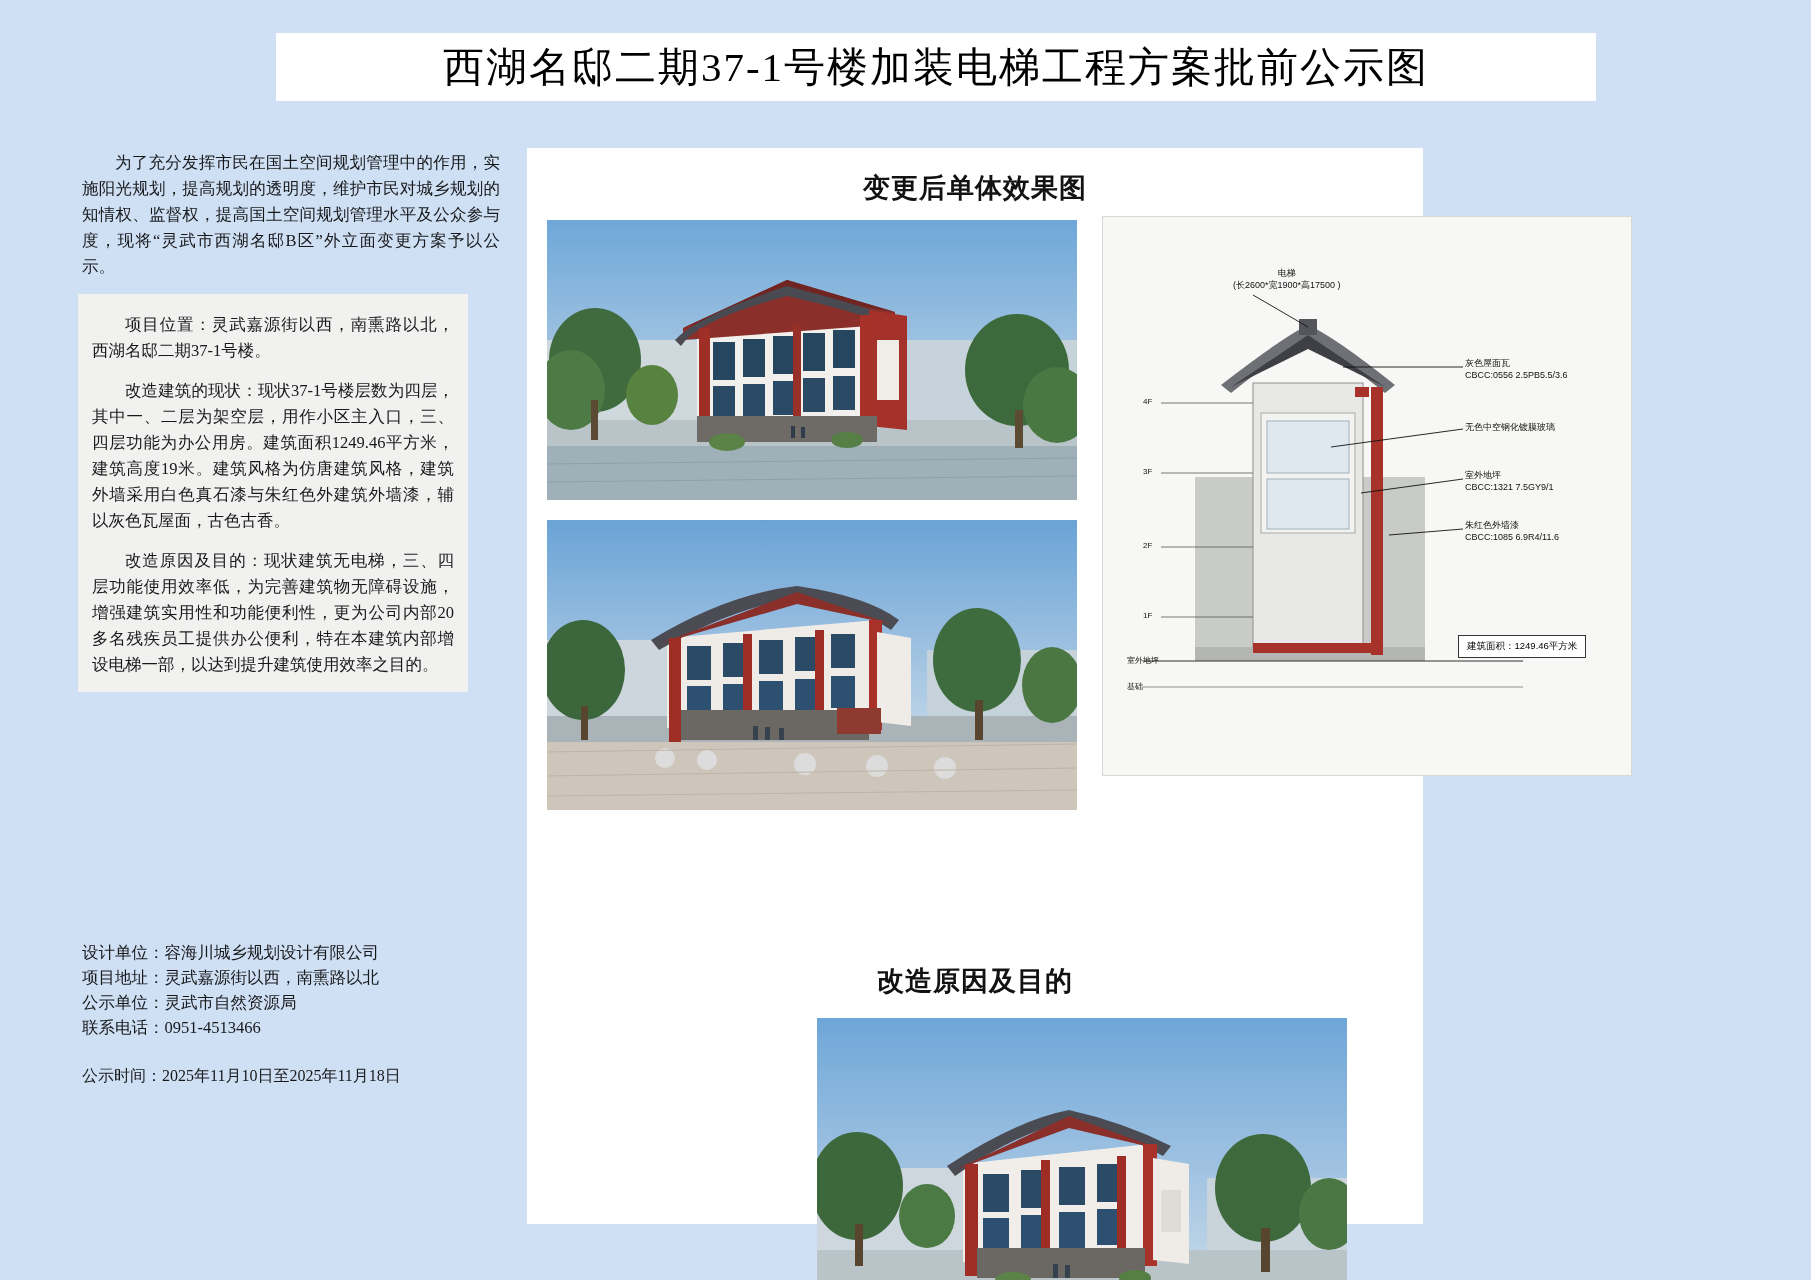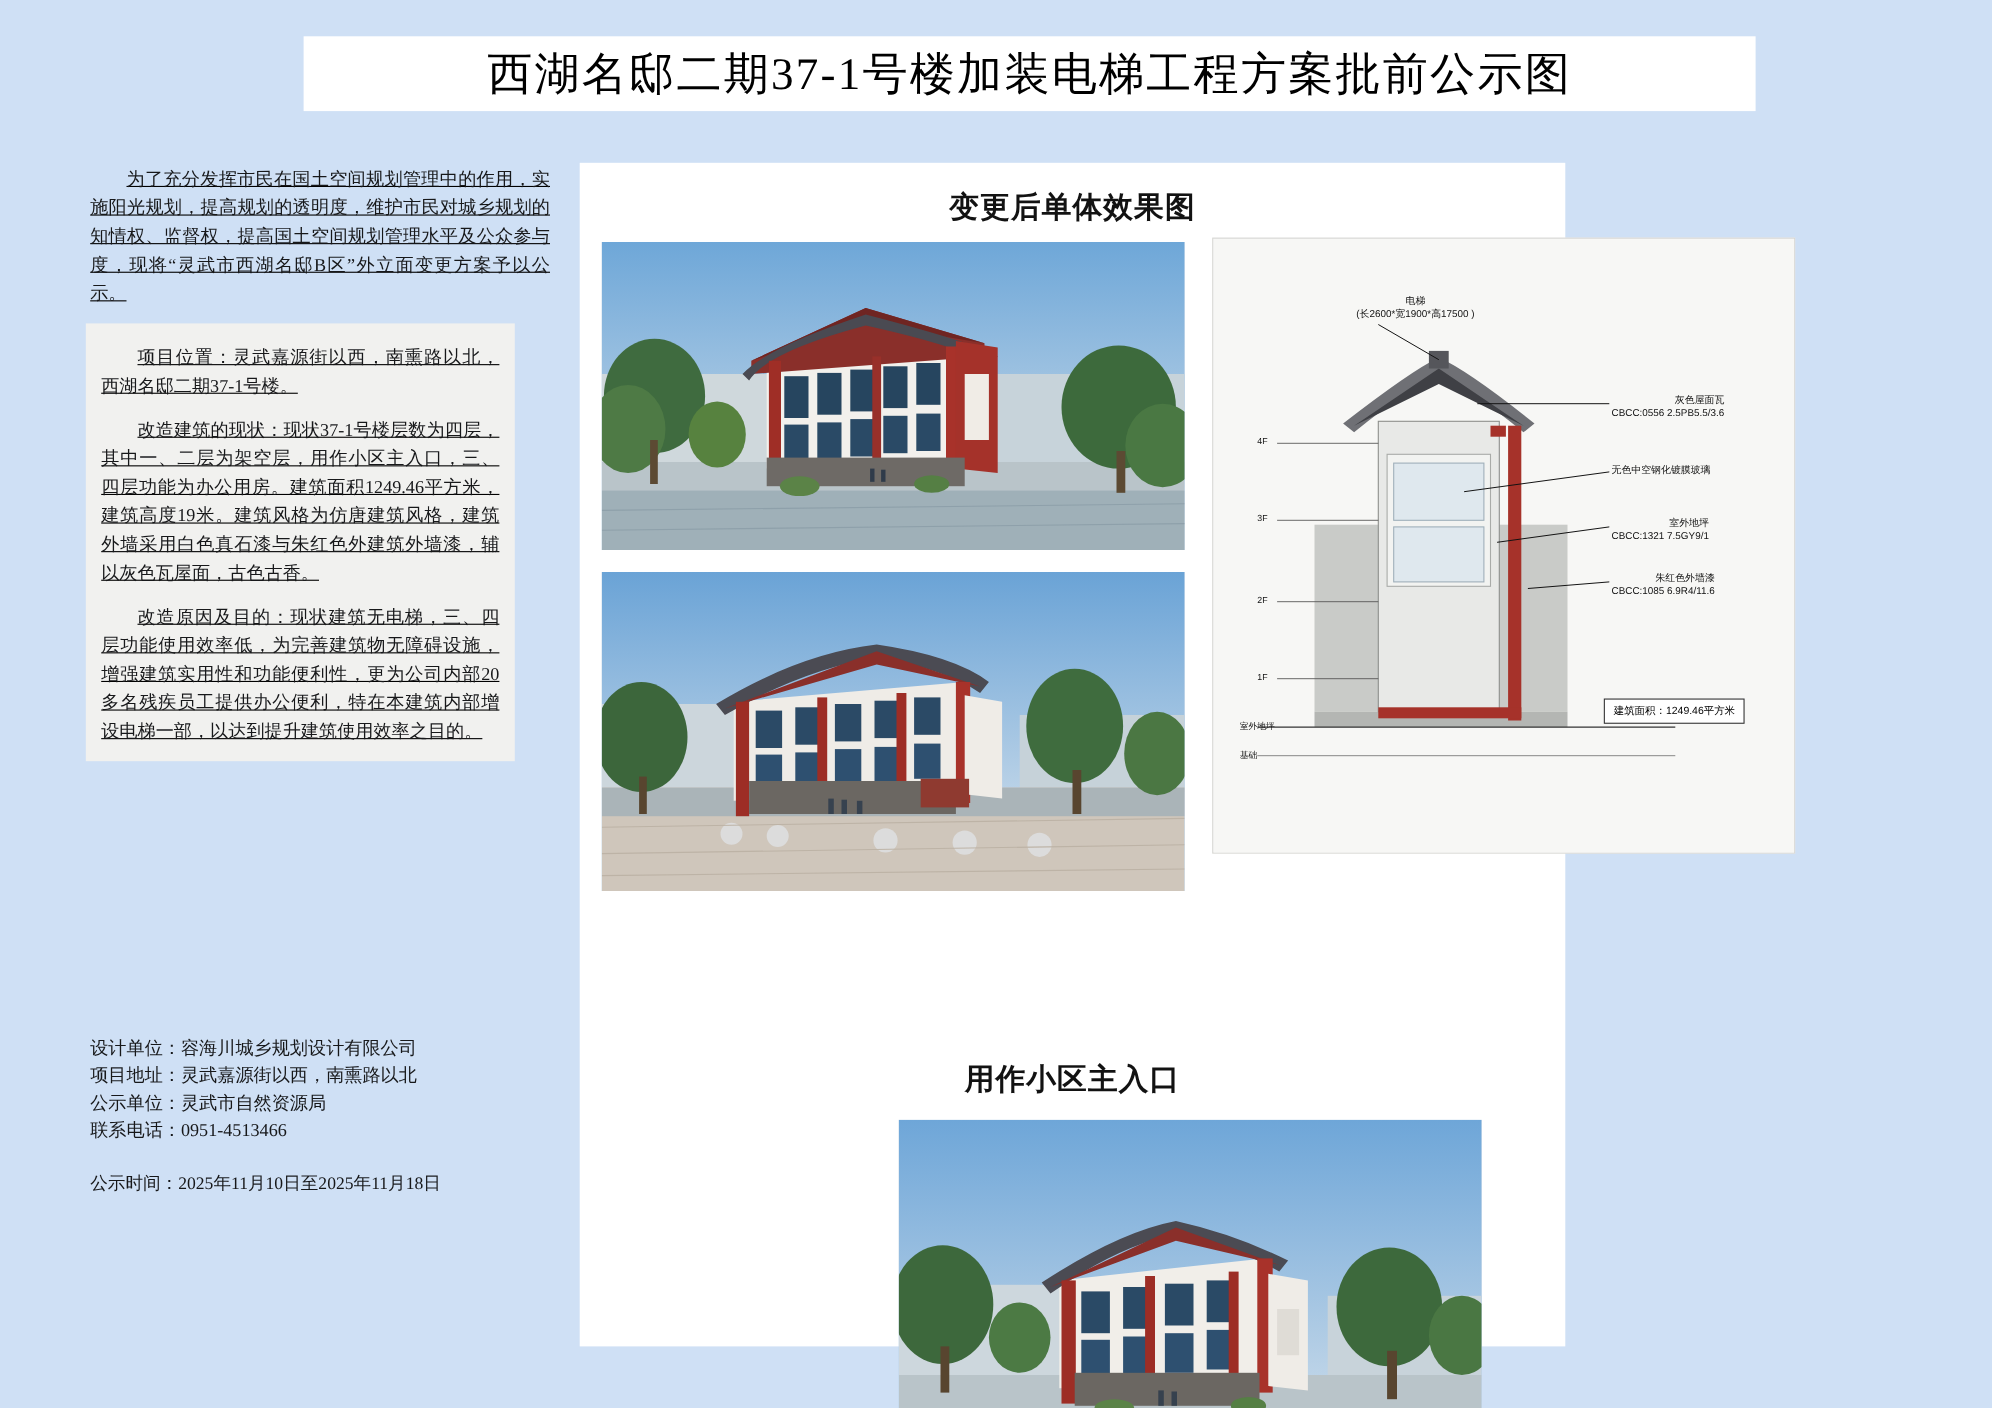--- a/index.html
+++ b/index.html
@@ -34,21 +34,20 @@
     font-family: "Liberation Serif", "DejaVu Serif", serif;
     white-space: nowrap;
   }
 
   
   #left-col {
     position: absolute;
     left: 78px;
     top: 150px;
     width: 426px;
-    text-decoration: underline;
   }
   .para {
     font-size: 16.5px;
     line-height: 26px;
     color: #17181a;
     text-align: justify;
     text-justify: inter-ideograph;
     margin: 0 0 14px 0;
     text-indent: 2em;
   }
@@ -127,21 +126,20 @@
     box-sizing: border-box;
     overflow: hidden;
   }
   .elev-label {
     position: absolute;
     font-size: 9px;
     color: #111;
     font-family: "Liberation Sans", sans-serif;
     line-height: 12px;
     white-space: nowrap;
-    text-align: right;
   }
   .elev-level {
     position: absolute;
     font-size: 8px;
     color: #111;
     font-family: "Liberation Sans", sans-serif;
   }
   #area-box {
     position: absolute;
     left: 355px;
@@ -192,21 +190,21 @@
   <div class="footer-line">设计单位：容海川城乡规划设计有限公司</div>
   <div class="footer-line">项目地址：灵武嘉源街以西，南熏路以北</div>
   <div class="footer-line">公示单位：灵武市自然资源局</div>
   <div class="footer-line">联系电话：0951-4513466</div>
   <div id="notice-period">公示时间：2025年11月10日至2025年11月18日</div>
 </div>
 
 <div id="right-panel">
 
   <div class="section-heading" id="heading-after">变更后单体效果图</div>
-  <div class="section-heading" id="heading-before">用作小区主入口</div>
+  <div class="section-heading" id="heading-before">改造原因及目的</div>
 
   <div class="render" id="render-top-left">
     <svg width="530" height="280" viewBox="0 0 530 280">
       <defs>
         <linearGradient id="sky1" x1="0" y1="0" x2="0" y2="1">
           <stop offset="0%" stop-color="#6ea7d8"></stop>
           <stop offset="60%" stop-color="#aecbe4"></stop>
           <stop offset="100%" stop-color="#dbe7ef"></stop>
         </linearGradient>
       </defs>

